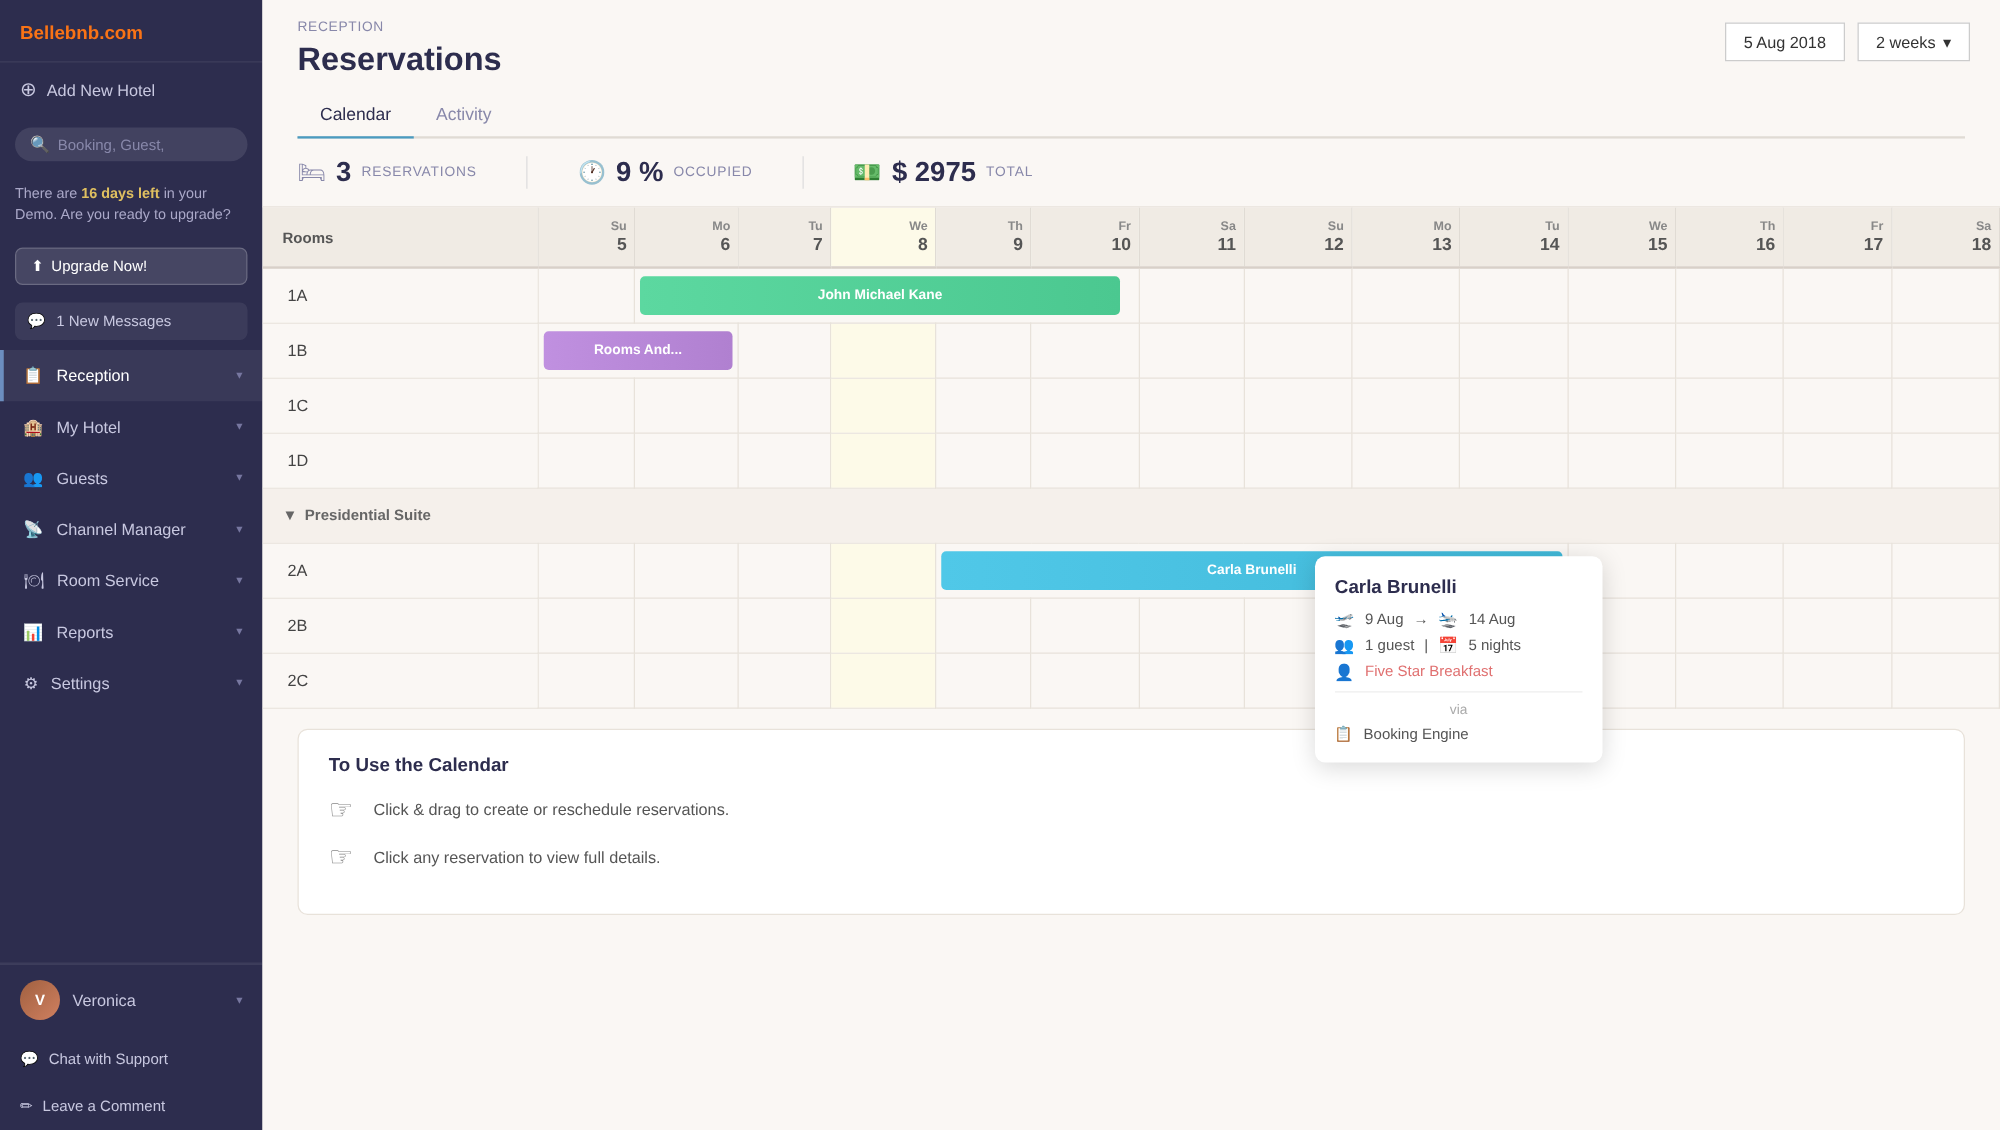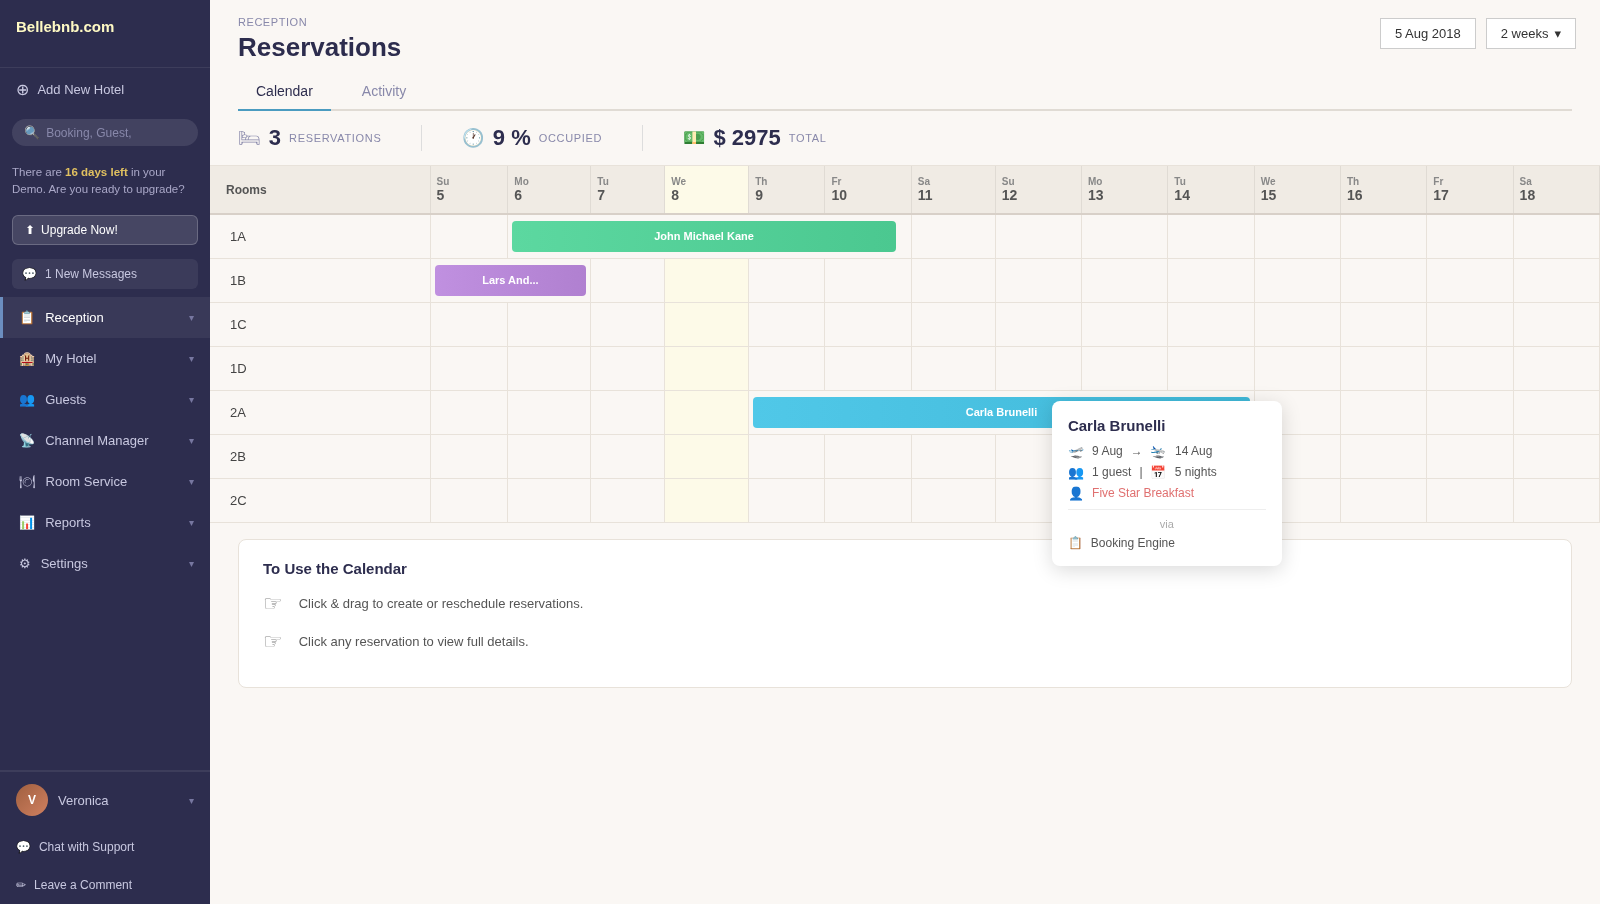--- a/index.html
+++ b/index.html
@@ -10,24 +10,24 @@
       width: 210px;
       min-width: 210px;
       background: #2d2d4e;
       color: #c8c8e0;
       display: flex;
       flex-direction: column;
       height: 100vh;
       overflow-y: auto;
     }
     #sidebar-logo {
-      padding: 18px 16px 32px;
+      padding: 18px 16px 14px;
       font-size: 15px;
       font-weight: 700;
-      color: #fef9c3;
+      color: #f97316;
       border-bottom: 1px solid rgba(255,255,255,0.08);
     }
     .sidebar-add-hotel {
       display: flex; align-items: center; gap: 8px;
       padding: 12px 16px;
       color: #c8c8e0;
       cursor: pointer;
       font-size: 13px;
     }
     .sidebar-search {
@@ -126,21 +126,21 @@
       letter-spacing: 0.05em;
       margin-bottom: 4px;
     }
     .page-title {
       font-size: 26px;
       font-weight: 600;
       color: #2d2d4e;
       margin-bottom: 12px;
     }
     .tabs {
-      display: flex; gap: 13px; border-bottom: 2px solid #e0dbd4;
+      display: flex; gap: 0; border-bottom: 2px solid #e0dbd4;
     }
     .tab {
       padding: 8px 18px 10px;
       cursor: pointer;
       font-size: 14px;
       color: #8888aa;
       border-bottom: 2px solid transparent;
       margin-bottom: -2px;
     }
     .tab.active { color: #2d2d4e; border-bottom-color: #4a9bc0; font-weight: 500; }
@@ -180,21 +180,21 @@
       position: relative;
     }
     .calendar-table {
       width: 100%;
       border-collapse: collapse;
       min-width: 900px;
     }
     .calendar-table th {
       background: #f0ebe4;
       padding: 10px 6px;
-      text-align: left;
+      text-align: right;
       font-size: 12px;
       font-weight: 600;
       color: #555;
       border-right: 1px solid #e0dbd4;
       border-bottom: 2px solid #d8d0c8;
       white-space: nowrap;
       position: sticky; top: 0; z-index: 10;
     }
     .calendar-table th.rooms-header {
       text-align: left;
@@ -507,21 +507,21 @@
           <td></td>
           <td></td>
           <td></td>
           <td></td>
           <td></td>
         </tr>
 
         <tr>
           <td class="room-name-cell">1B</td>
           <td colspan="2" style="position:relative;">
-            <div class="res-bar res-purple" style="left:4px; right:4px;">Lars And...</div>
+            <div class="res-bar res-purple" style="left:4px; right:4px;">Rooms And...</div>
           </td>
           <td></td>
           <td class="highlighted"></td>
           <td></td>
           <td></td>
           <td></td>
           <td></td>
           <td></td>
           <td></td>
           <td></td>
@@ -559,20 +559,23 @@
           <td></td>
           <td></td>
           <td></td>
           <td></td>
           <td></td>
           <td></td>
           <td></td>
           <td></td>
         </tr>
 
+        <tr class="section-row">
+          <td colspan="15"><span class="section-toggle">▼</span>Presidential Suite</td>
+        </tr>
 
         <tr style="position:relative;">
           <td class="room-name-cell">2A</td>
           <td></td>
           <td></td>
           <td></td>
           <td class="highlighted"></td>
           <td colspan="6" style="position:relative;">
             <div class="res-bar res-blue" style="left:4px; right:4px;">Carla Brunelli</div>
 

